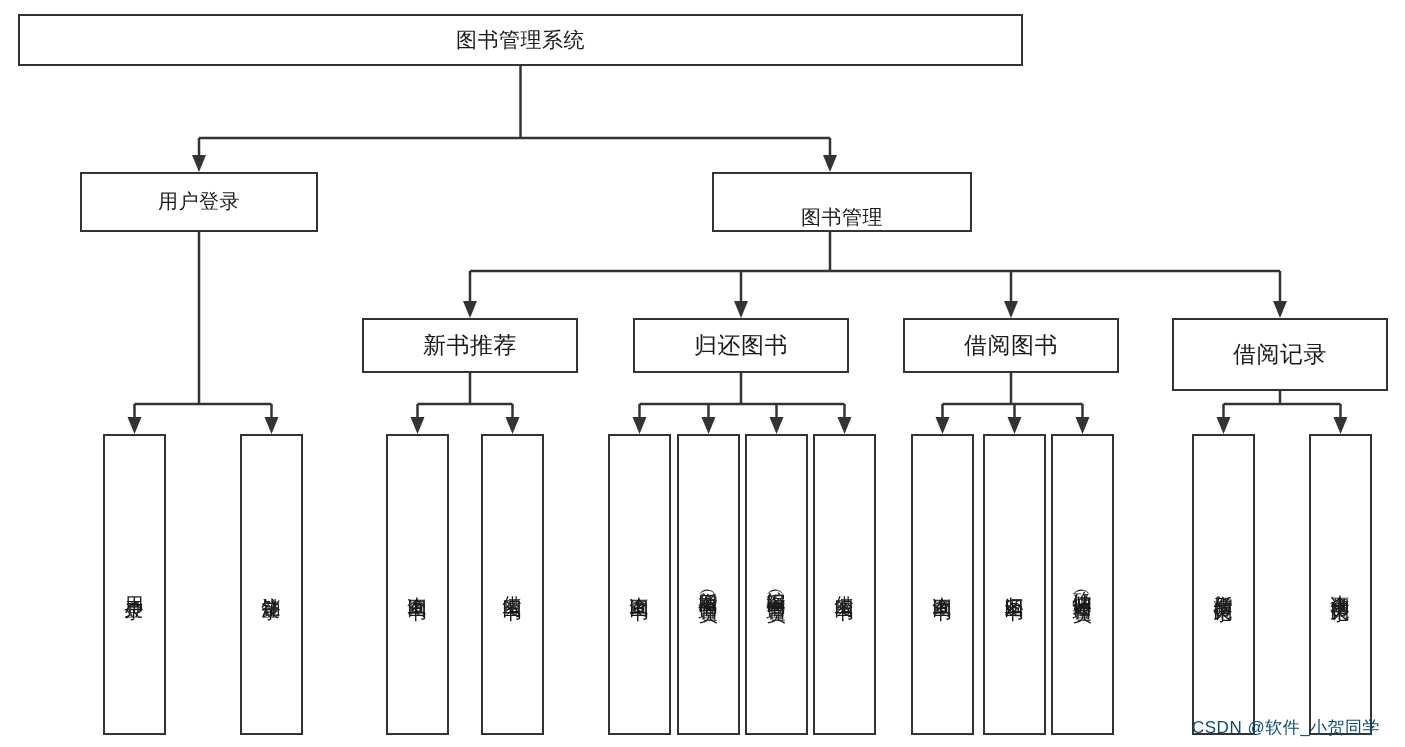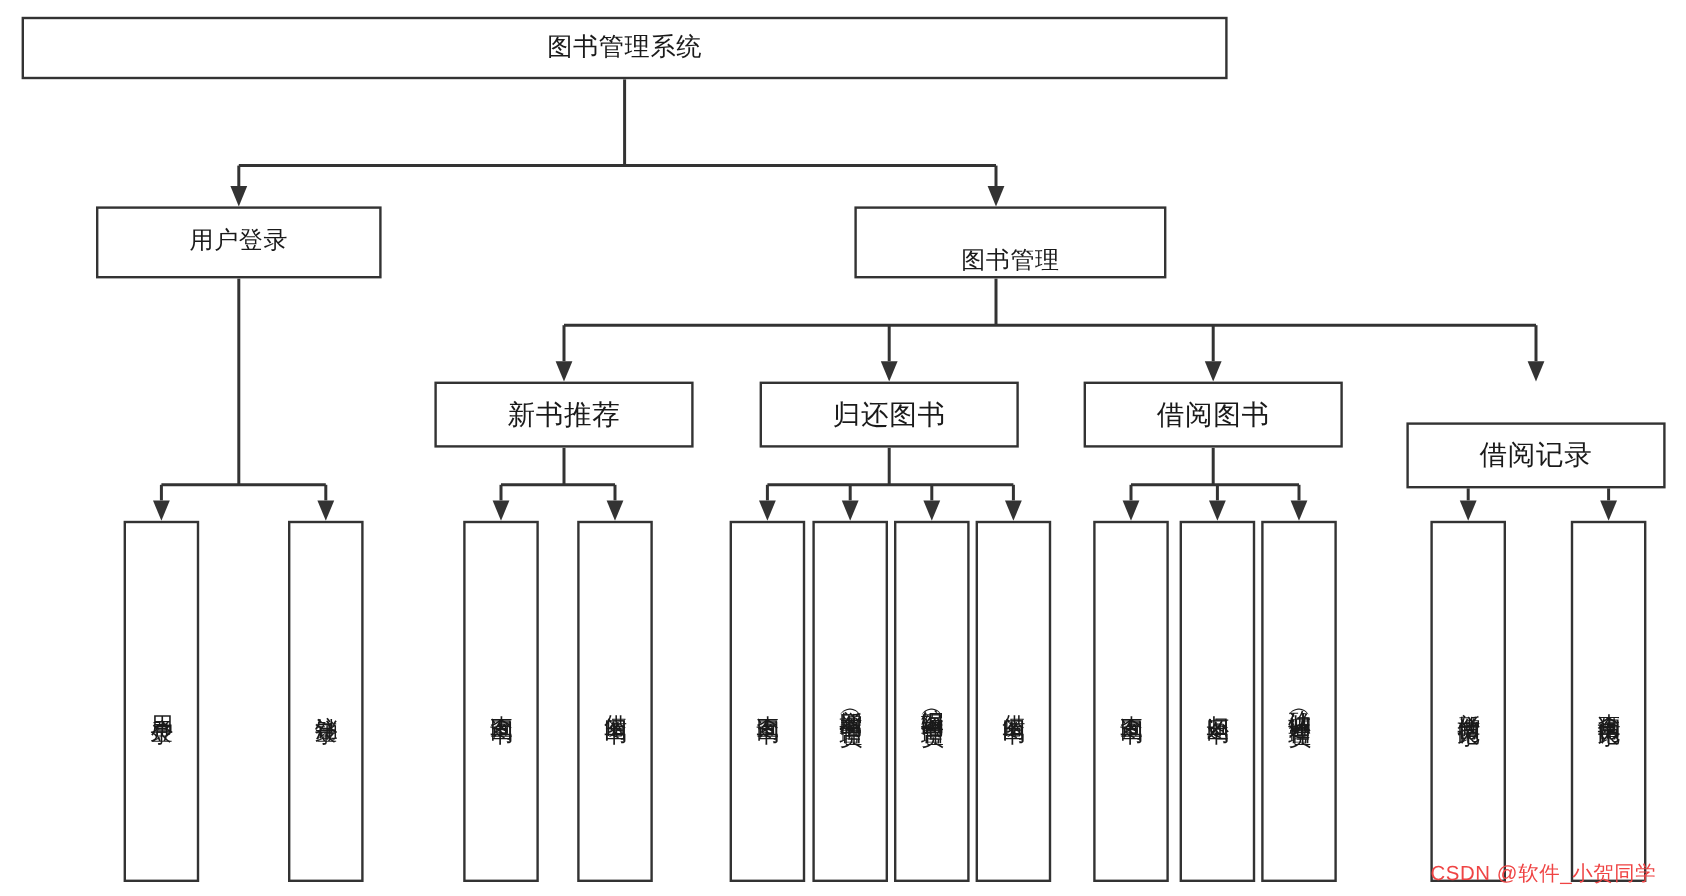--- a/index.html
+++ b/index.html
@@ -129,21 +129,21 @@
       </div>
       <div class="node level2" style="left: 362px; top: 318px; width: 216px; height: 55px;">
         <span class="label">新书推荐</span>
       </div>
       <div class="node level2" style="left: 633px; top: 318px; width: 216px; height: 55px;">
         <span class="label">归还图书</span>
       </div>
       <div class="node level2" style="left: 903px; top: 318px; width: 216px; height: 55px;">
         <span class="label">借阅图书</span>
       </div>
-      <div class="node level2" style="left: 1172px; top: 318px; width: 216px; height: 55px; margin-top: 34px;">
+      <div class="node level2" style="left: 1172px; top: 318px; width: 216px; height: 73px;">
         <span class="label">借阅记录</span>
       </div>
       <div class="node level3 vertical" style="left: 103px; top: 434px; width: 63px; height: 301px;">
         <span class="label">用户登录</span>
       </div>
       <div class="node level3 vertical" style="left: 240px; top: 434px; width: 63px; height: 301px;">
         <span class="label">注销登录</span>
       </div>
       <div class="node level3 vertical" style="left: 386px; top: 434px; width: 63px; height: 301px;">
         <span class="label">查询图书</span>
@@ -172,14 +172,14 @@
       <div class="node level3 vertical" style="left: 1051px; top: 434px; width: 63px; height: 301px;">
         <span class="label">确认归还（管理员）</span>
       </div>
       <div class="node level3 vertical" style="left: 1192px; top: 434px; width: 63px; height: 301px;">
         <span class="label">新增借阅记录</span>
       </div>
       <div class="node level3 vertical" style="left: 1309px; top: 434px; width: 63px; height: 301px;">
         <span class="label">查询借阅记录</span>
       </div>
     </div>
-  <div class="watermark" style="left: 1192px; top: 716px; color: #ef4444;">CSDN @软件_小贺同学</div>
+  <div class="watermark" style="left: 1192px; top: 716px; color: #0c4a6e;">CSDN @软件_小贺同学</div>
 </div>
 
 </body></html>

